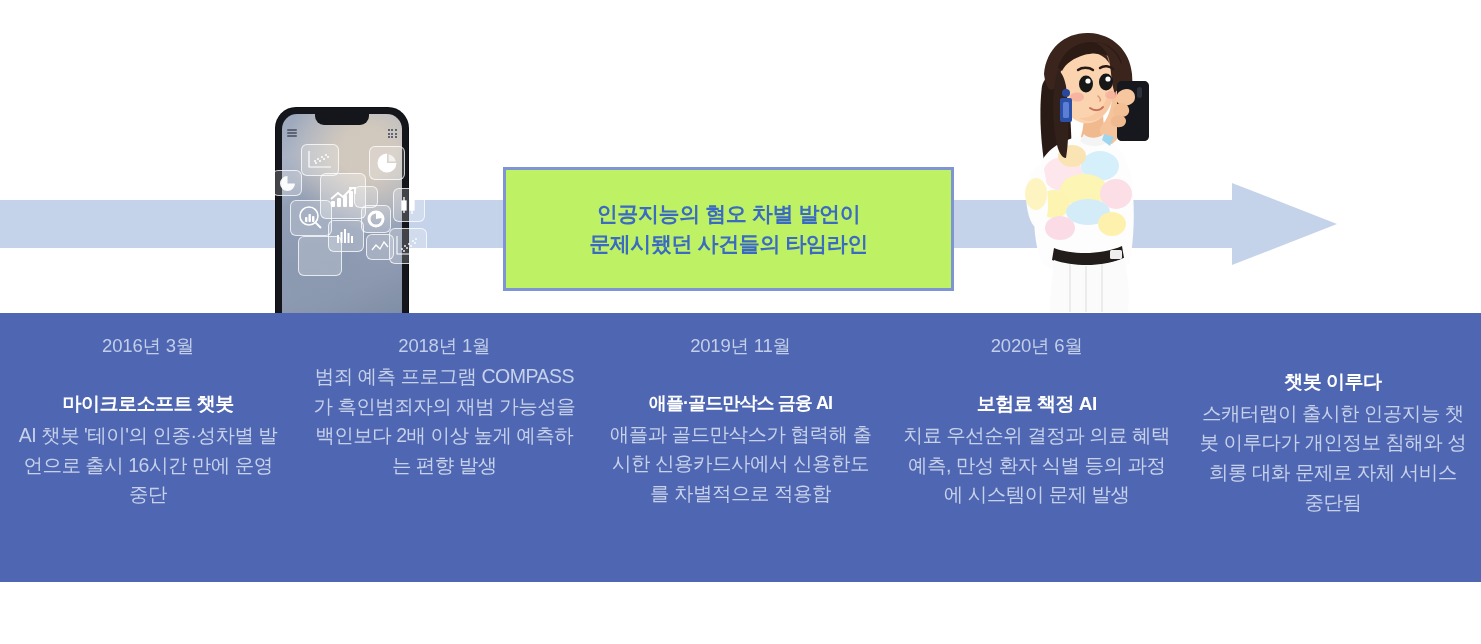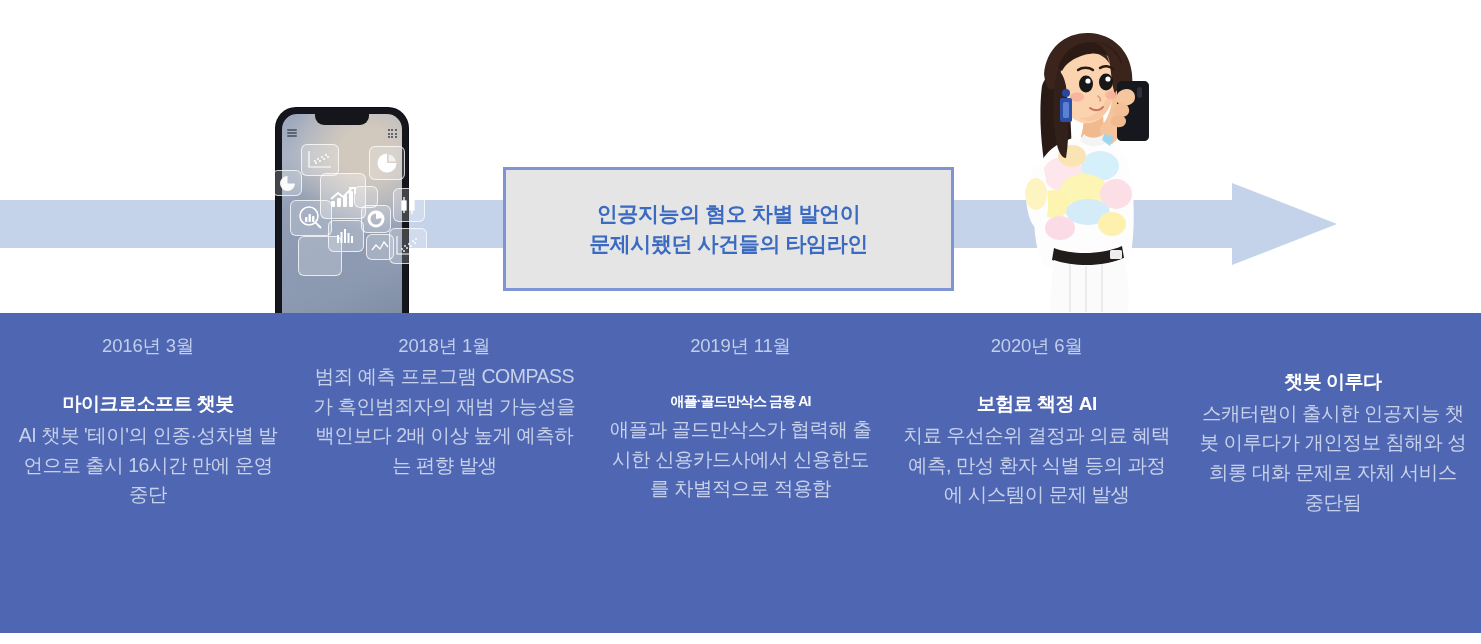--- a/index.html
+++ b/index.html
@@ -39,21 +39,21 @@
     border-left: 105px solid #c5d3ea;
   }
 
   
   .title-card {
     position: absolute;
     left: 503px;
     top: 167px;
     width: 451px;
     height: 124px;
-    background: #e5e5e5;
+    background: #bef264;
     border: 3px solid #7f94d4;
     display: flex;
     align-items: center;
     justify-content: center;
     z-index: 6;
   }
   .title-card .title-text {
     text-align: center;
     color: #3a6ac2;
     font-size: 21px;
@@ -133,21 +133,21 @@
     z-index: 7;
   }
   .woman svg { display: block; width: 100%; height: 100%; }
 
   
   .band {
     position: absolute;
     left: 0;
     top: 313px;
     width: 1481px;
-    height: 320px;
+    height: 269px;
     background: #4f67b2;
     display: flex;
     z-index: 8;
   }
   .col {
     flex: 1 1 0;
     padding: 22px 14px 0 14px;
     text-align: center;
   }
   .col .date {
@@ -167,21 +167,21 @@
     white-space: nowrap;
   }
   .col .desc {
     margin-top: 5px;
     color: #c7d1ea;
     font-size: 19.5px;
     font-weight: normal;
     letter-spacing: -0.5px;
     line-height: 1.52;
   }
-  .col.wide .name { font-size: 14px; letter-spacing: -0.9px; }
+  .col.wide .name { font-size: 18px; letter-spacing: -0.9px; }
 </style>
 </head>
 <body>
 
 <div id="stage">
 
   <div class="arrow-bar"></div>
   <div class="arrow-head"></div>
 
   <div class="phone">

